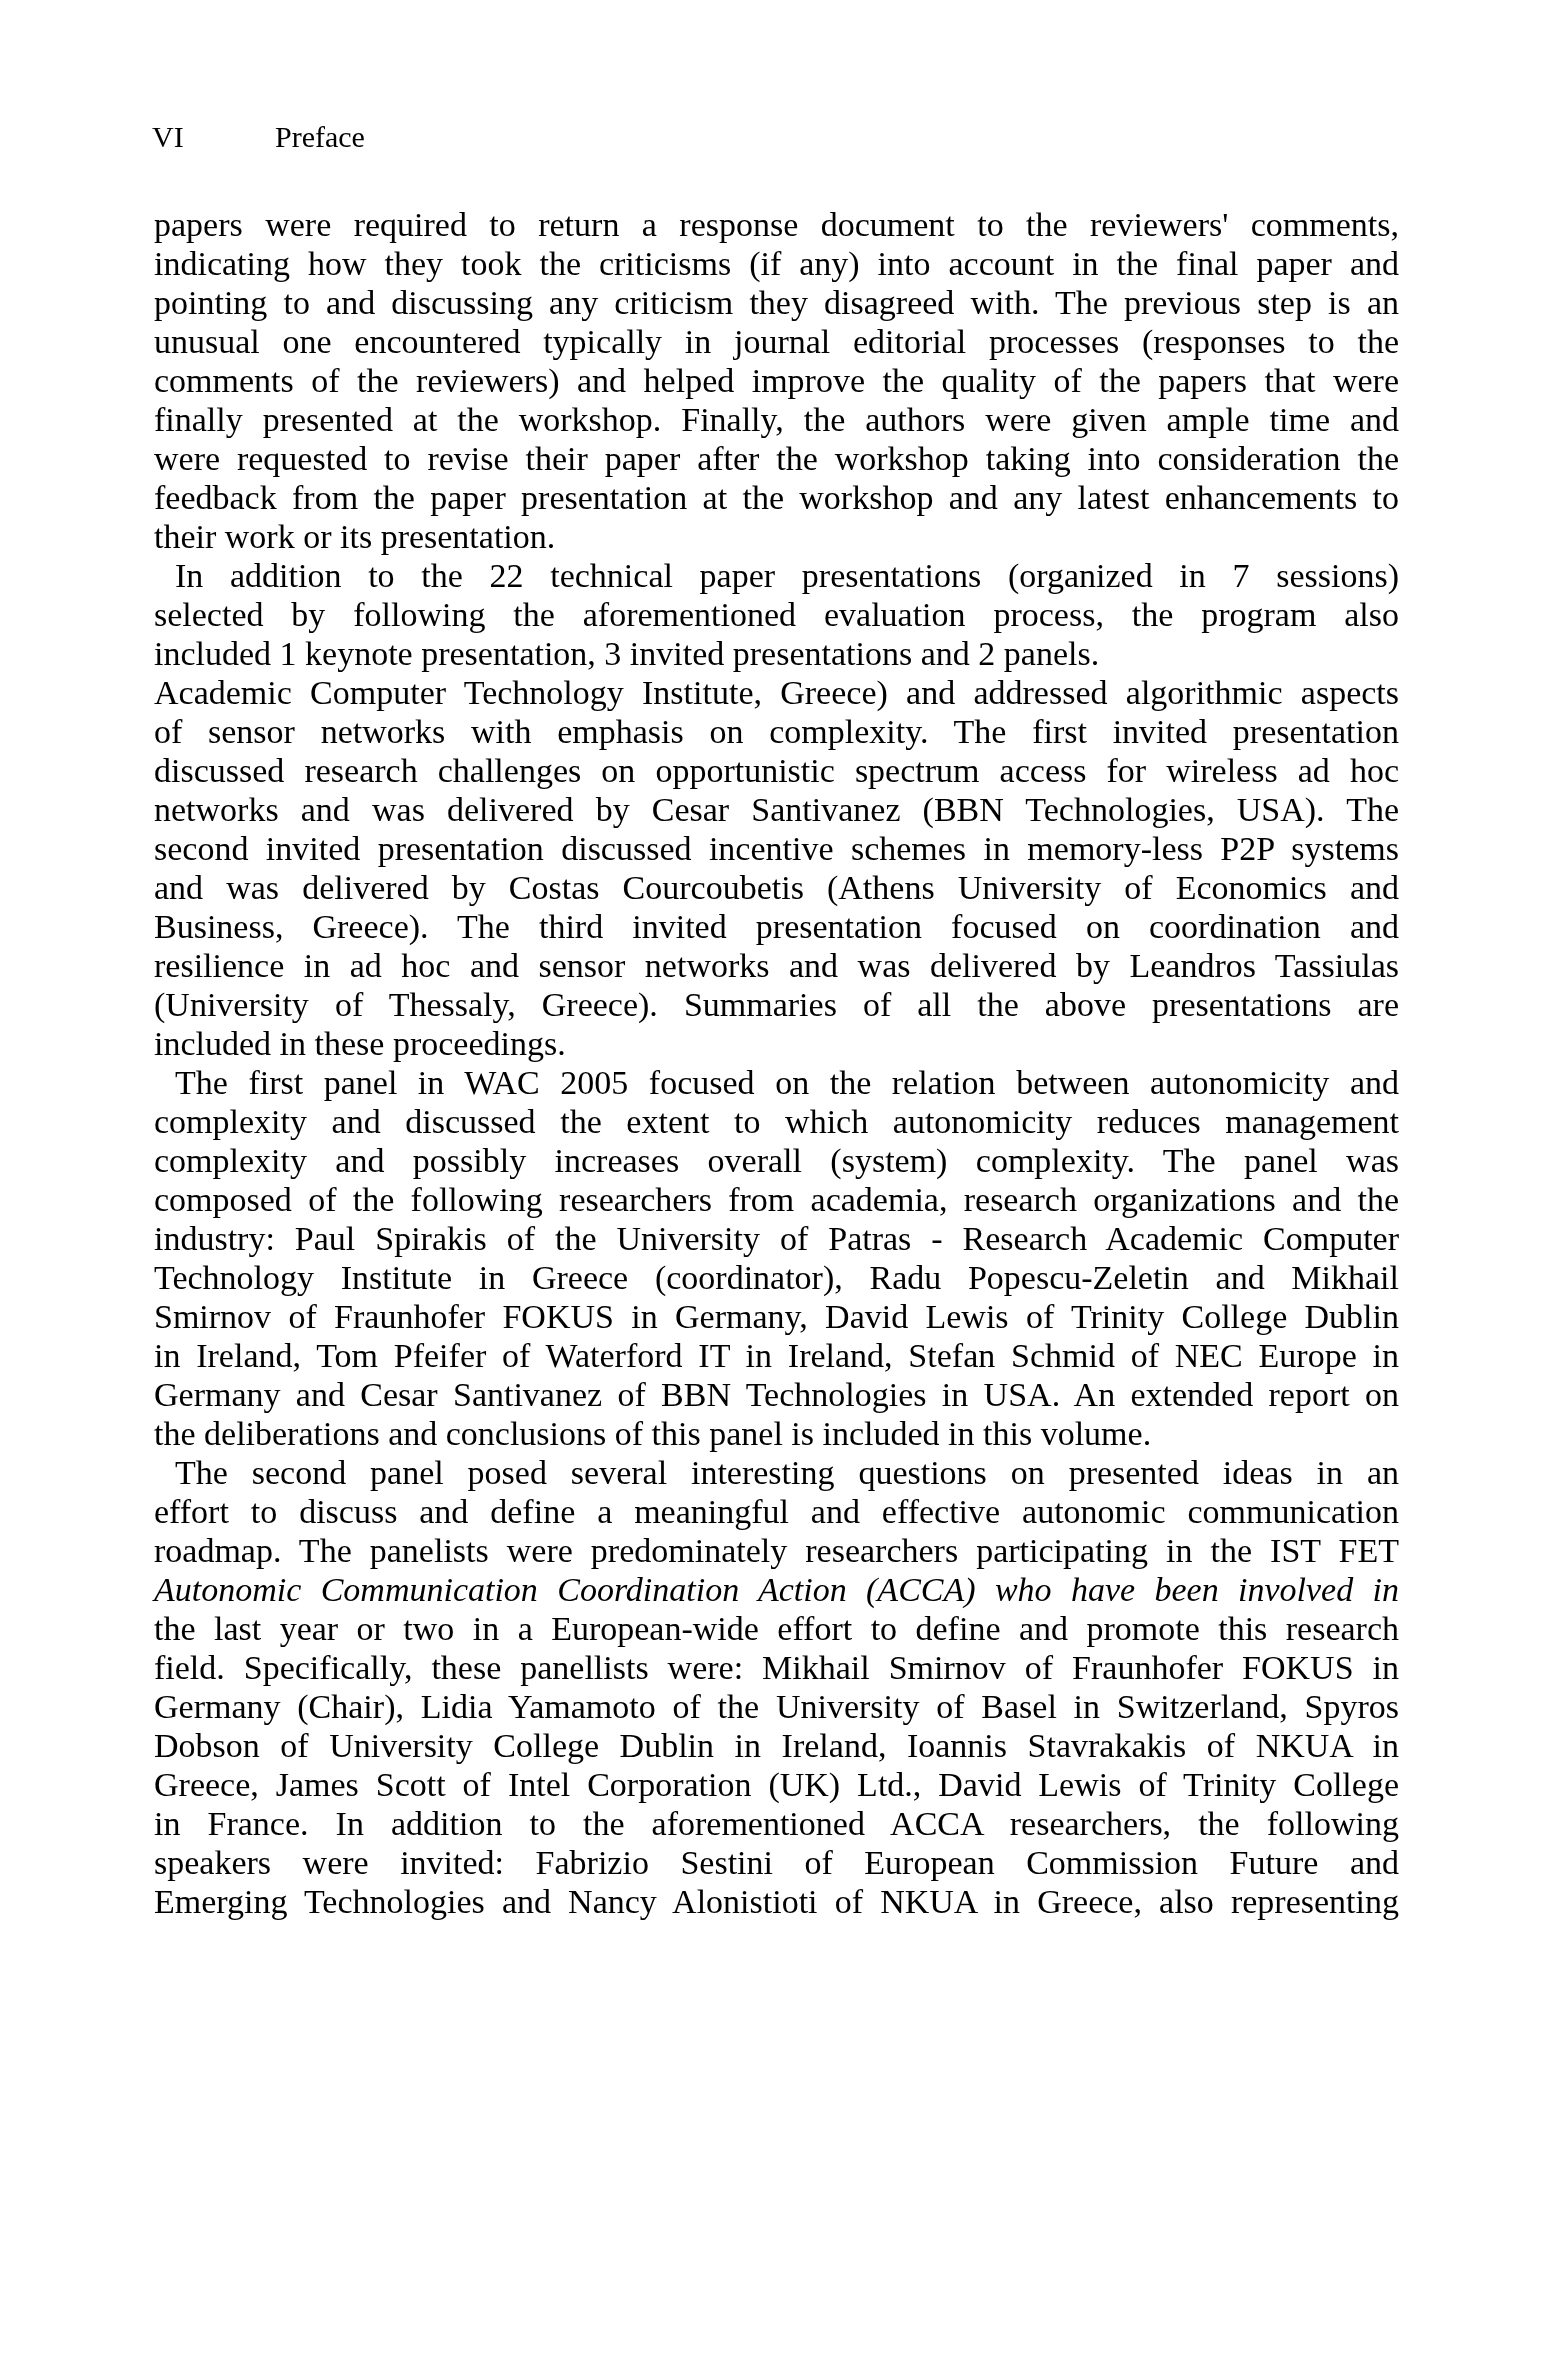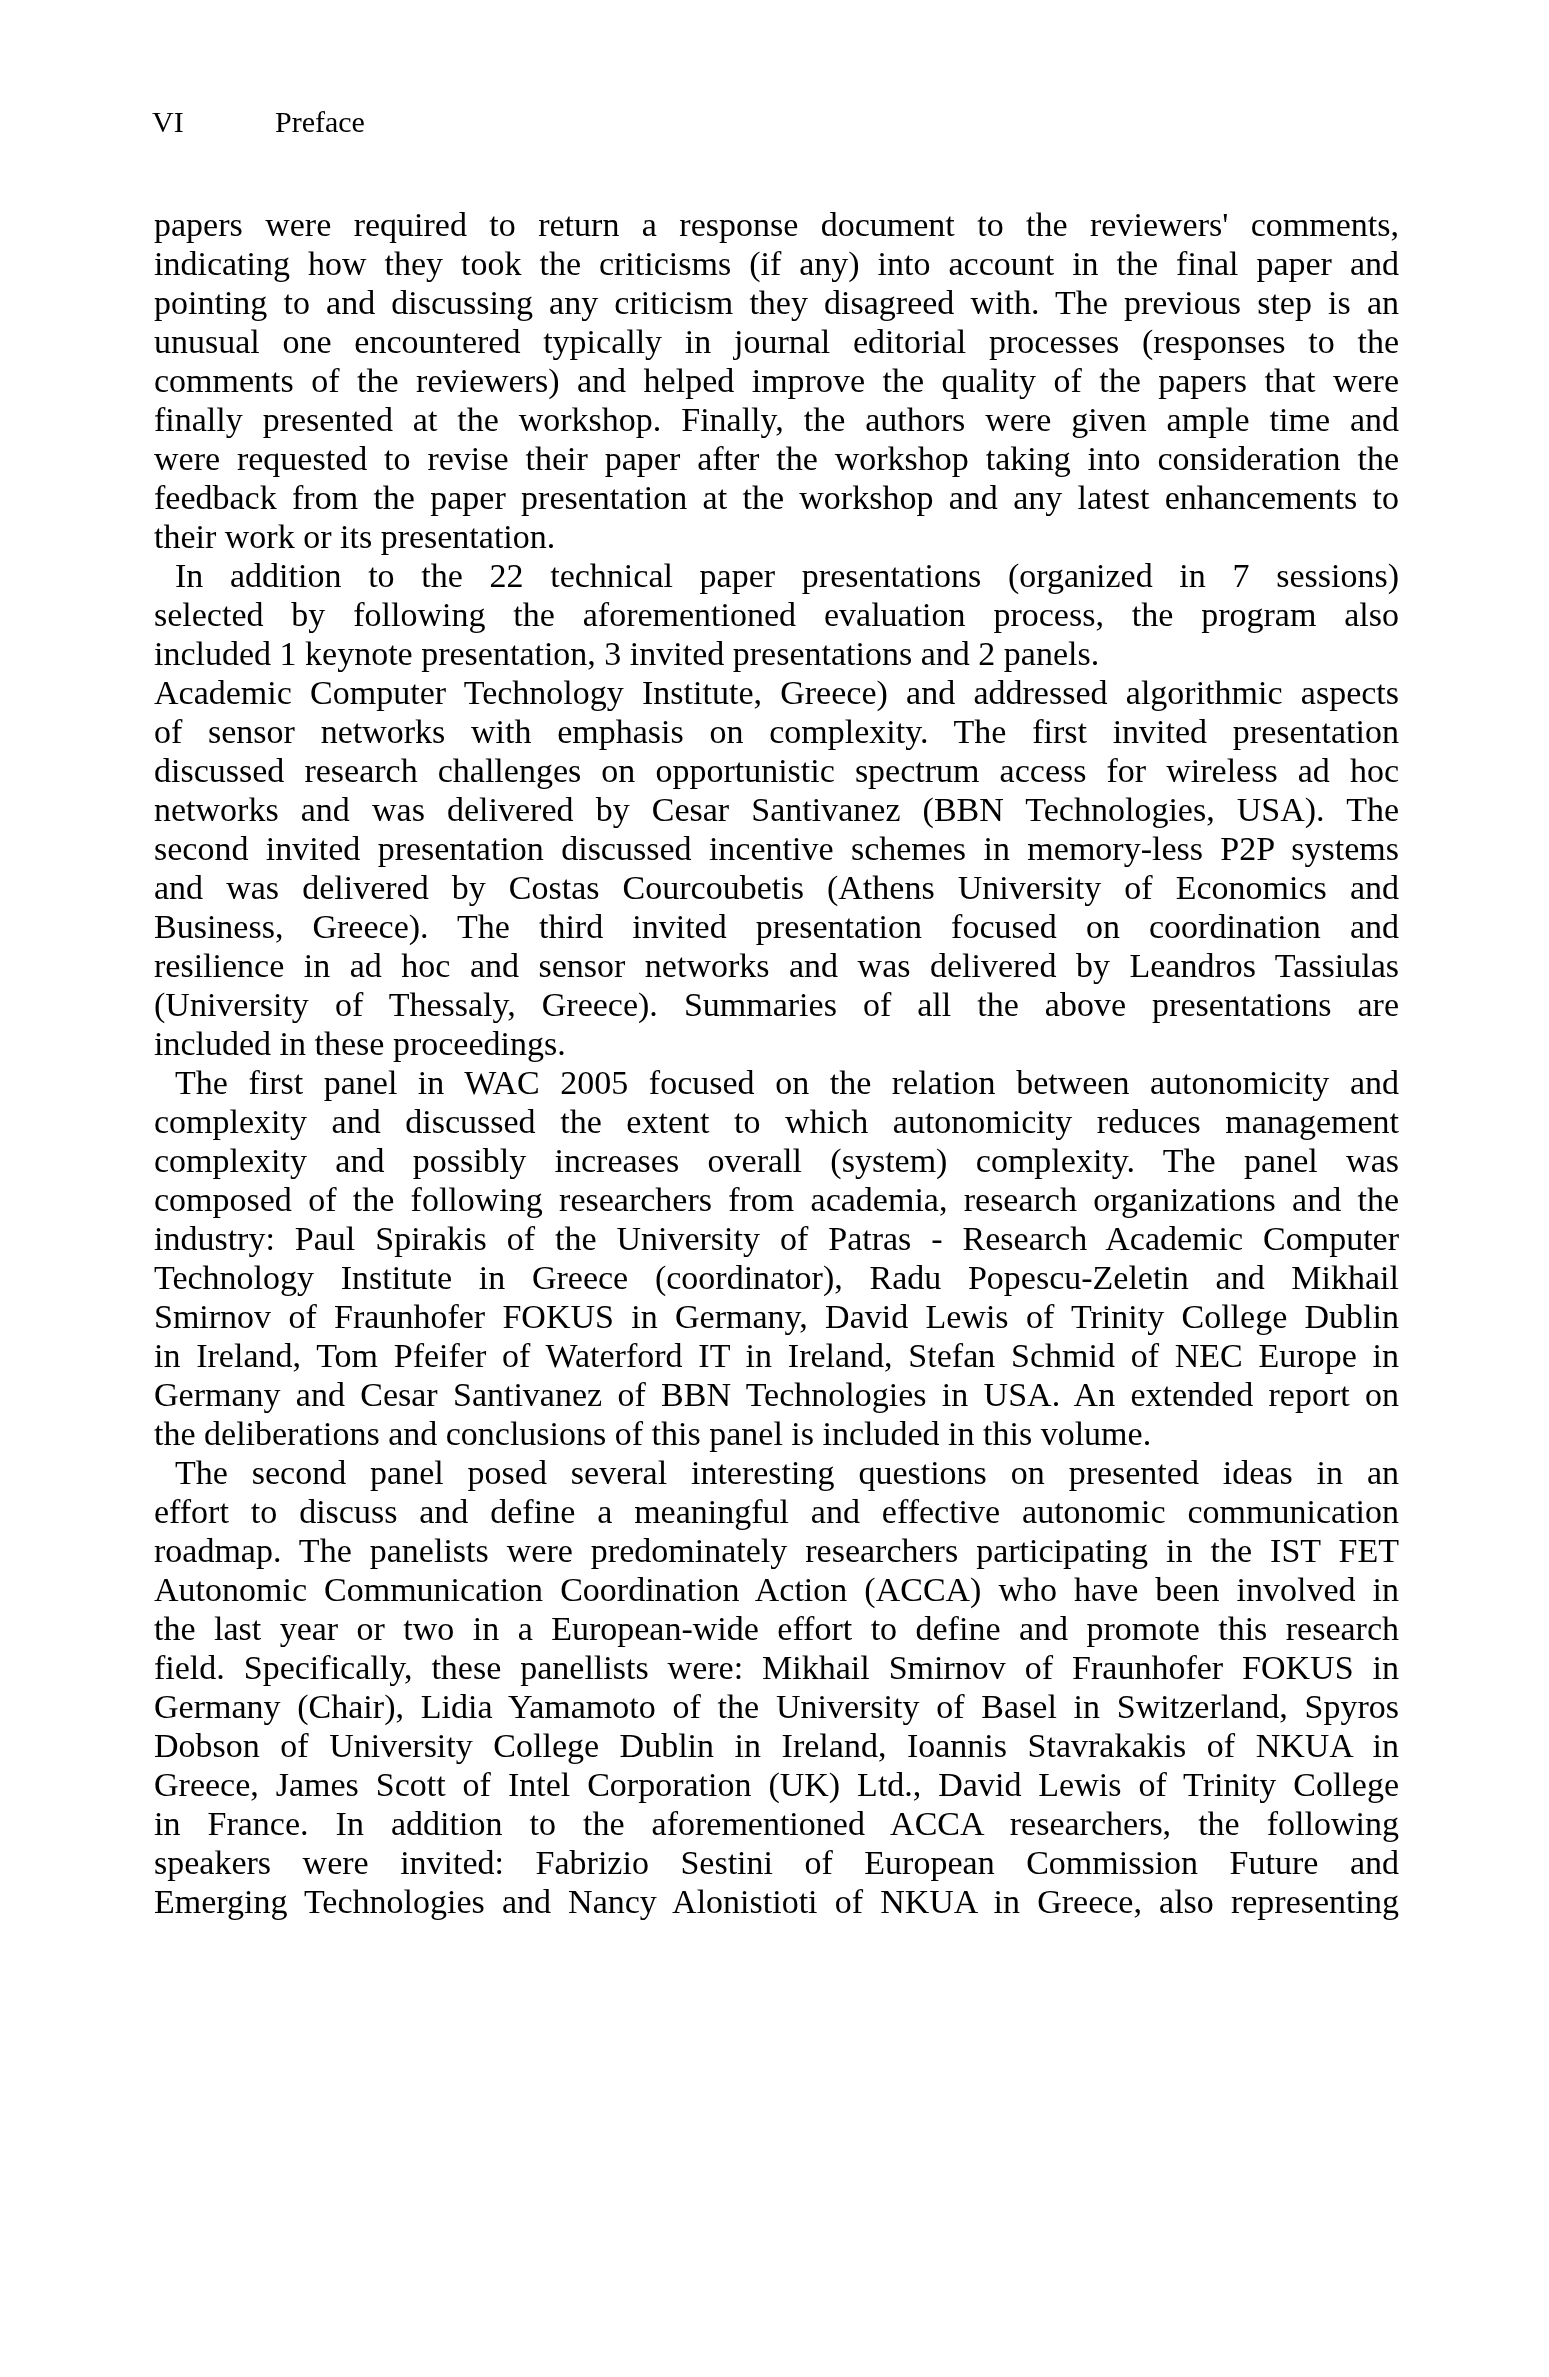--- a/index.html
+++ b/index.html
@@ -7,21 +7,21 @@
     width: 1549px;
     height: 2377px;
     position: relative;
     overflow: hidden;
     font-family: "Liberation Serif", "DejaVu Serif", serif;
     color: #000000;
   }
   .running-head {
     position: absolute;
     left: 152px;
-    top: 102px;
+    top: 117px;
     font-size: 30px;
     line-height: 39px;
     white-space: nowrap;
   }
   .running-head .page-no { display: inline-block; width: 123px; }
   .body-text {
     position: absolute;
     left: 154px;
     top: 205px;
     width: 1245px;
@@ -79,21 +79,21 @@
     <span class="line" style="white-space: normal;">Technology Institute in Greece (coordinator), Radu Popescu-Zeletin and Mikhail</span>
     <span class="line" style="white-space: normal;">Smirnov of Fraunhofer FOKUS in Germany, David Lewis of Trinity College Dublin</span>
     <span class="line" style="white-space: normal;">in Ireland, Tom Pfeifer of Waterford IT in Ireland, Stefan Schmid of NEC Europe in</span>
     <span class="line" style="white-space: normal;">Germany and Cesar Santivanez of BBN Technologies in USA. An extended report on</span>
     <span class="line last">the deliberations and conclusions of this panel is included in this volume.</span>
   </p>
   <p>
     <span class="line" style="padding-left: 21px; white-space: normal;">The second panel posed several interesting questions on presented ideas in an</span>
     <span class="line" style="white-space: normal;">effort to discuss and define a meaningful and effective autonomic communication</span>
     <span class="line" style="white-space: normal;">roadmap.  The panelists were predominately researchers participating in the IST FET</span>
-    <span class="line" style="white-space: normal;">Autonomic Communication Coordination Action (ACCA) who have been involved in</span>
+    <span class="line" style="white-space: normal; font-style: italic;">Autonomic Communication Coordination Action (ACCA) who have been involved in</span>
     <span class="line" style="white-space: normal;">the last year or two in a European-wide effort to define and promote this research</span>
     <span class="line" style="white-space: normal;">field. Specifically, these panellists were: Mikhail Smirnov of Fraunhofer FOKUS in</span>
     <span class="line" style="white-space: normal;">Germany (Chair), Lidia Yamamoto of the University of Basel in Switzerland, Spyros</span>
     <span class="line" style="white-space: normal;">Dobson of University College Dublin in Ireland, Ioannis Stavrakakis of NKUA in</span>
     <span class="line" style="white-space: normal;">Greece, James Scott of Intel Corporation (UK) Ltd., David Lewis of Trinity College</span>
     <span class="line" style="white-space: normal;">in France. In addition to the aforementioned ACCA researchers, the following</span>
     <span class="line" style="white-space: normal;">speakers were invited: Fabrizio Sestini of European Commission Future and</span>
     <span class="line" style="white-space: normal;">Emerging Technologies and Nancy Alonistioti of NKUA in Greece, also representing</span>
   </p>
 </div>

